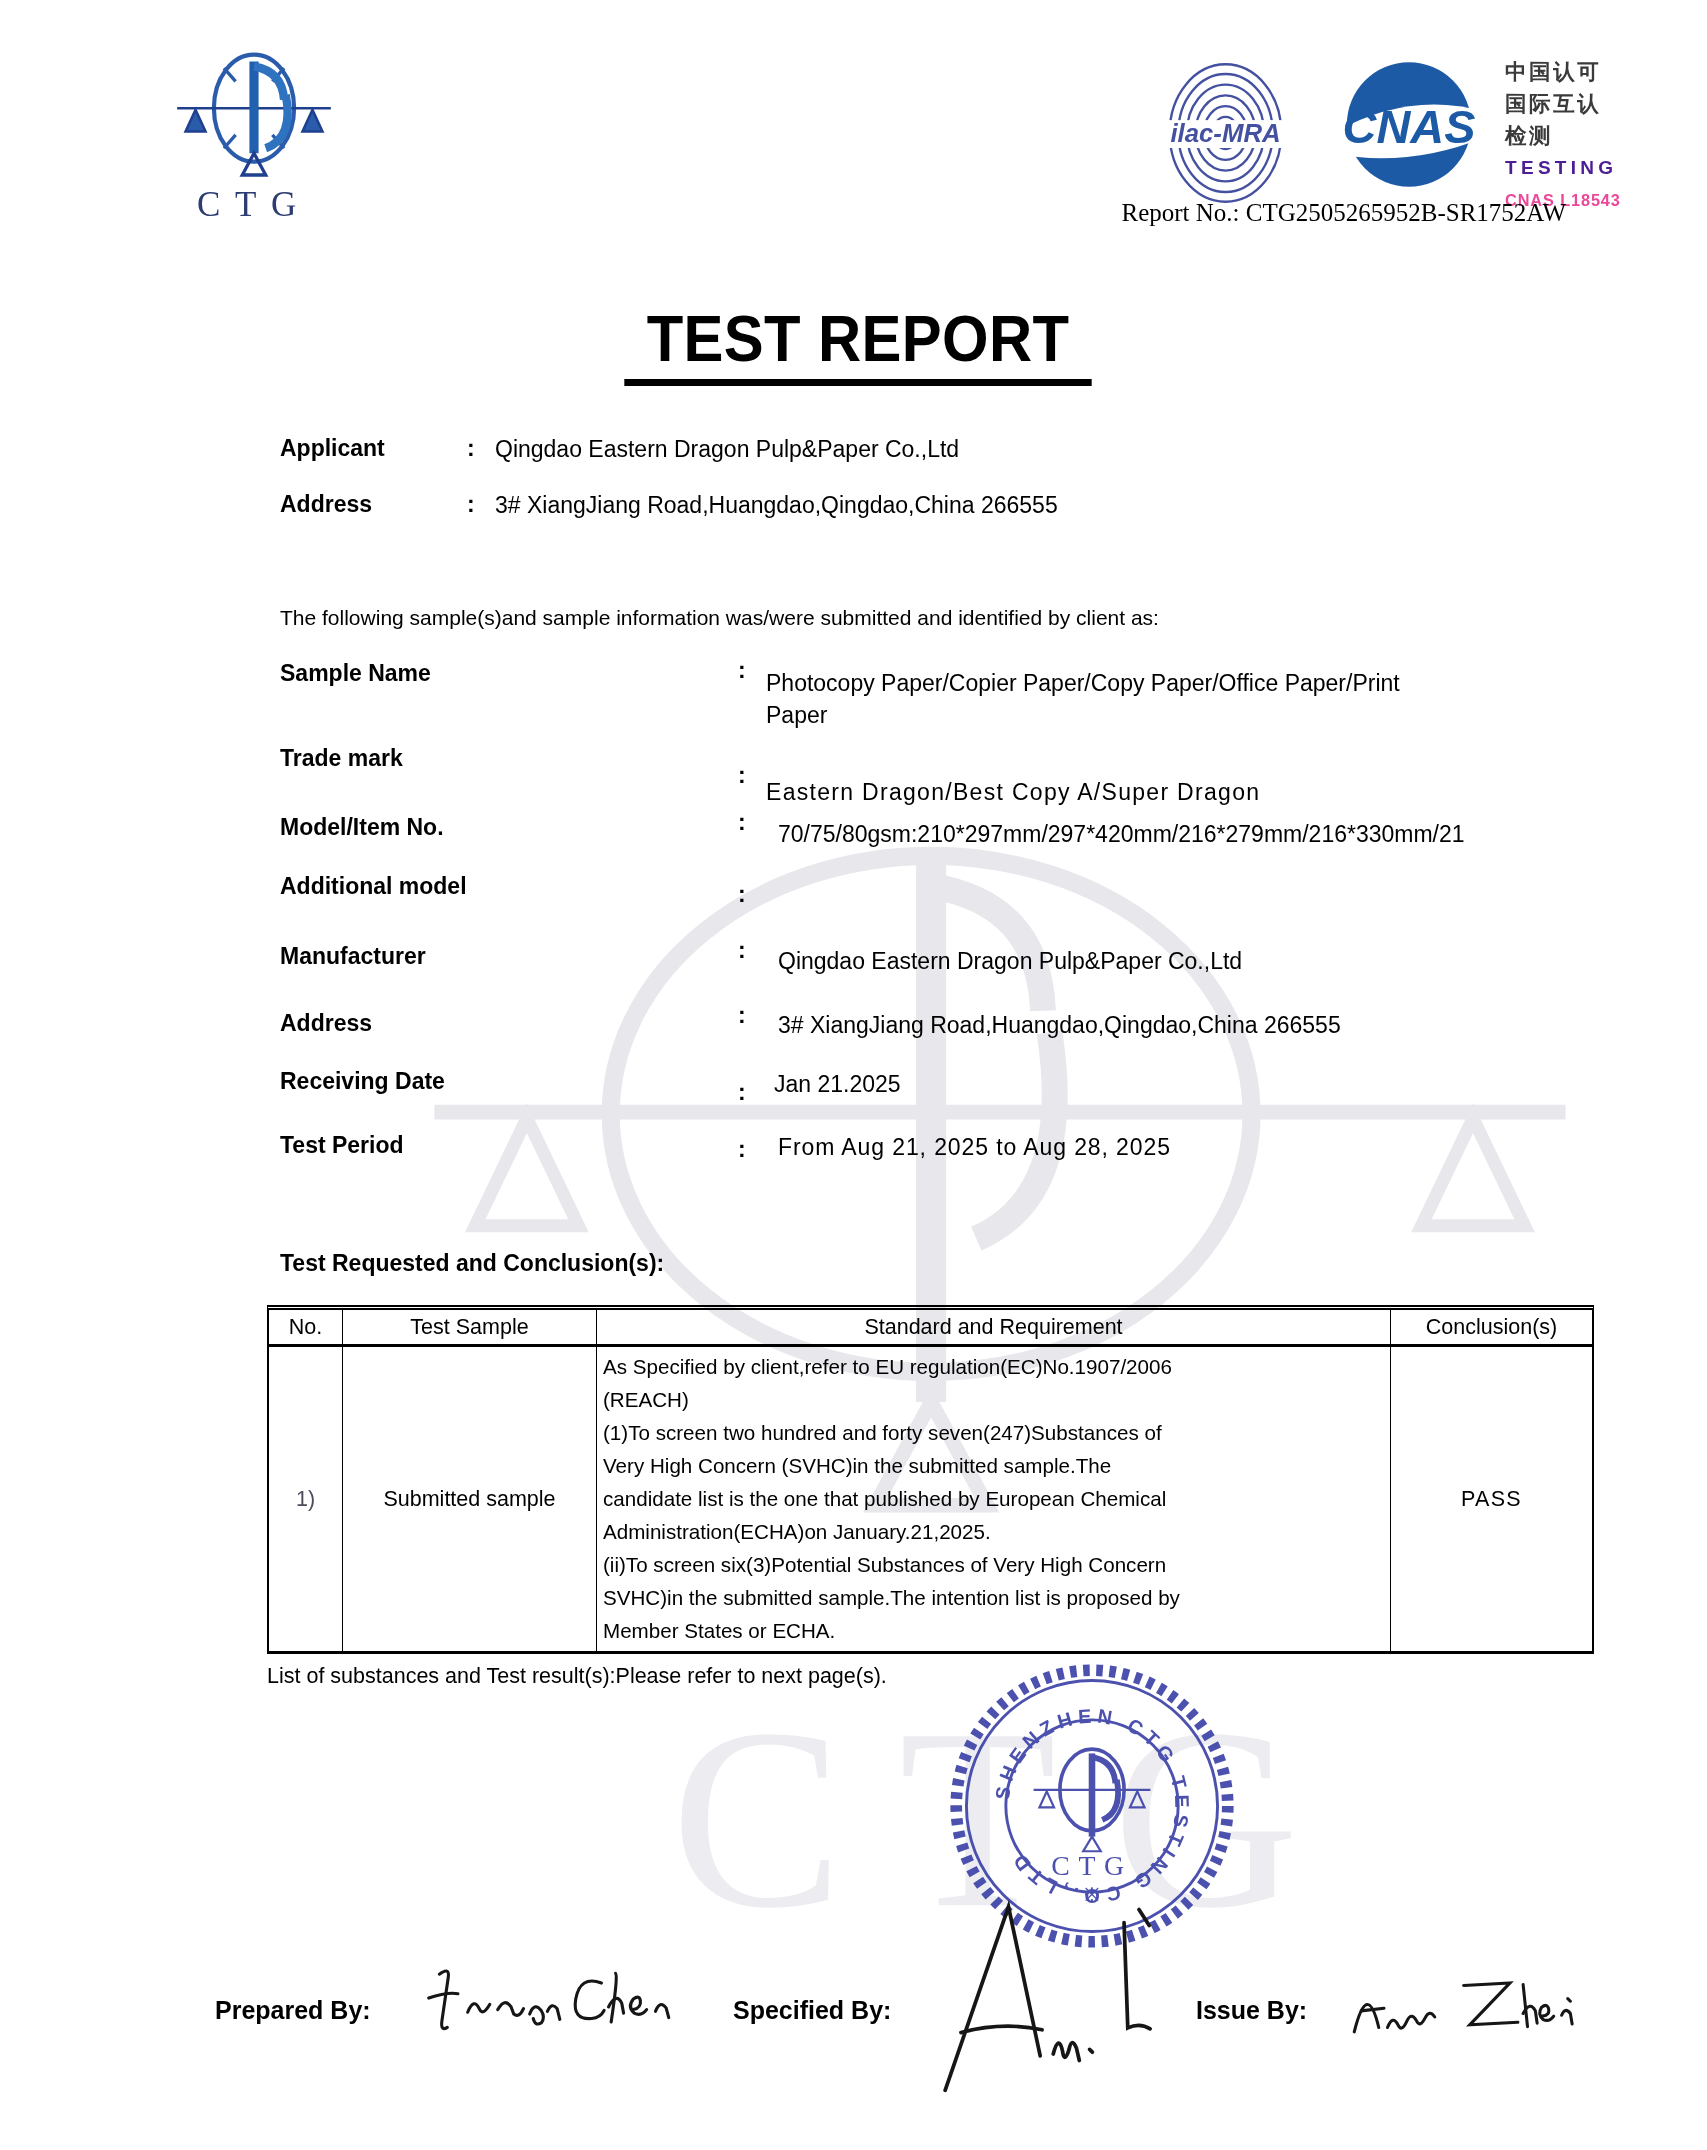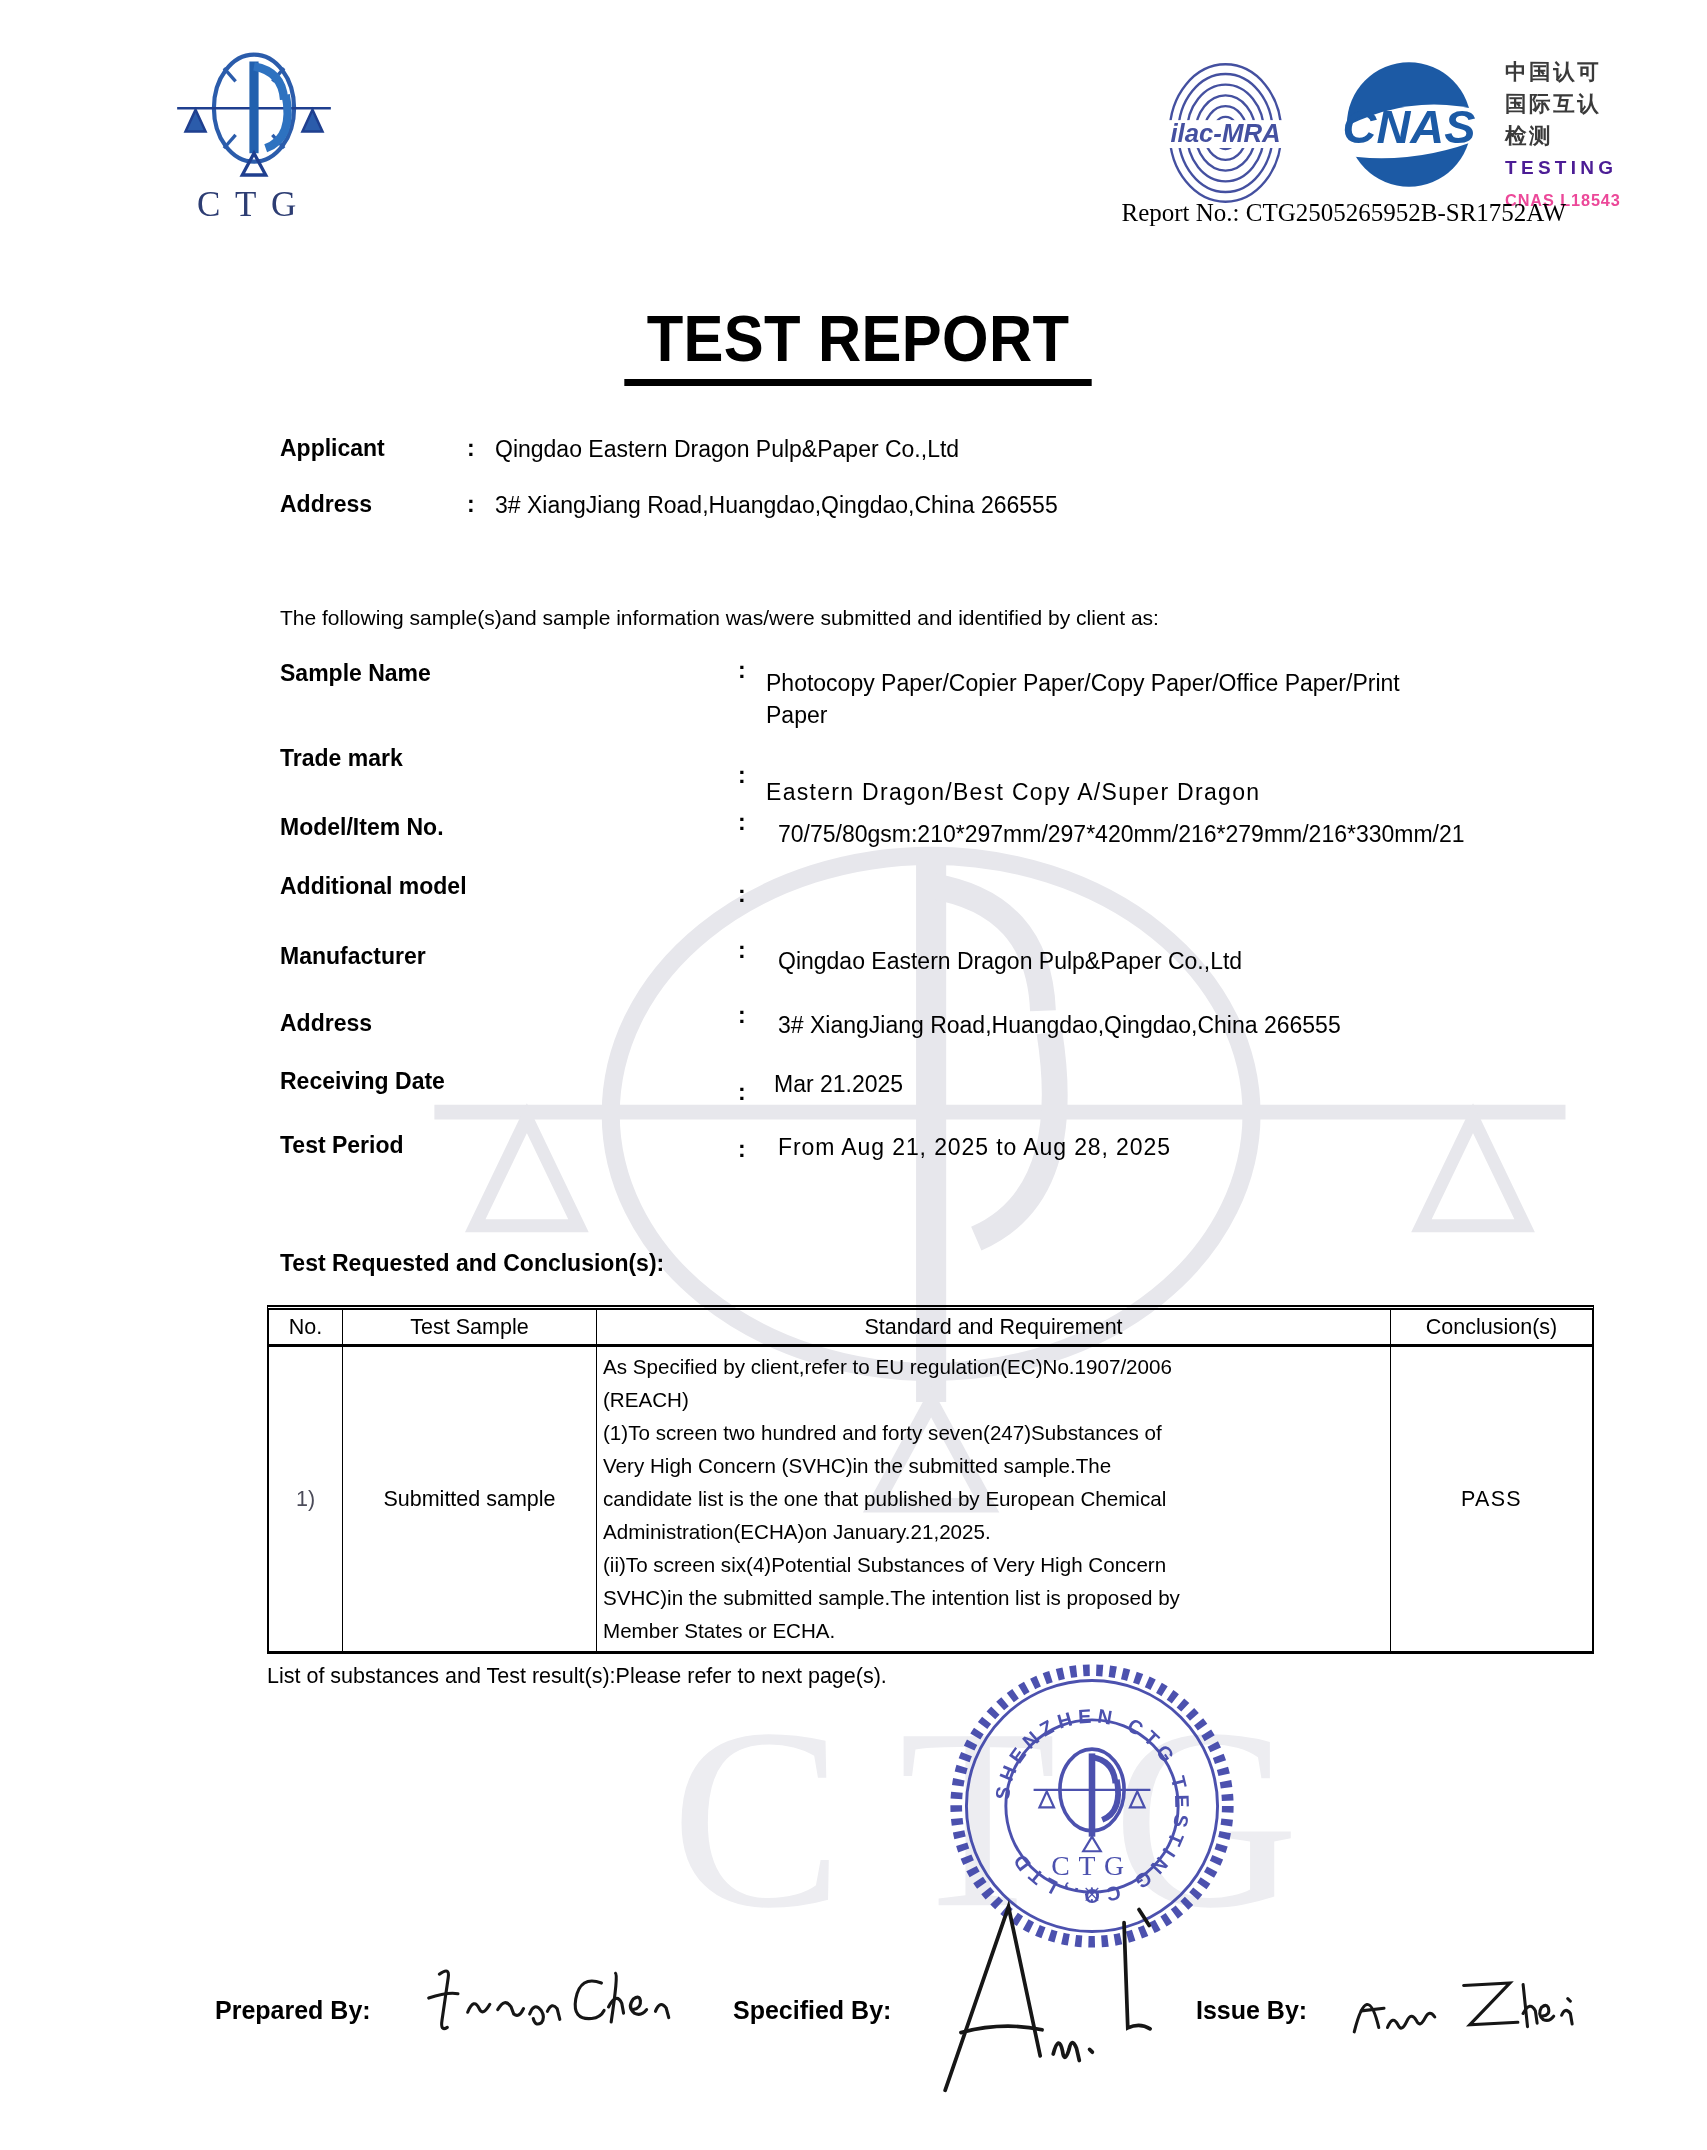--- a/index.html
+++ b/index.html
@@ -150,21 +150,21 @@
   <div class="abs lbl" style="left:280px;top:943px;">Manufacturer</div>
   <div class="abs colon" style="left:738px;top:937px;">:</div>
   <div class="abs val" style="left:778px;top:948px;">Qingdao Eastern Dragon Pulp&amp;Paper Co.,Ltd</div>
 
   <div class="abs lbl" style="left:280px;top:1010px;">Address</div>
   <div class="abs colon" style="left:738px;top:1002px;">:</div>
   <div class="abs val" style="left:778px;top:1012px;">3# XiangJiang Road,Huangdao,Qingdao,China 266555</div>
 
   <div class="abs lbl" style="left:280px;top:1068px;">Receiving Date</div>
   <div class="abs colon" style="left:738px;top:1079px;">:</div>
-  <div class="abs val" style="left:774px;top:1071px;">Mar 21.2025</div>
+  <div class="abs val" style="left:774px;top:1071px;">Jan 21.2025</div>
 
   <div class="abs lbl" style="left:280px;top:1132px;">Test Period</div>
   <div class="abs colon" style="left:738px;top:1136px;">:</div>
   <div class="abs val" style="left:778px;top:1134px;letter-spacing:0.9px;">From Aug 21, 2025 to Aug 28, 2025</div>
 
   <div class="abs sec-head">Test Requested and Conclusion(s):</div>
 
   <div class="abs ttable">
     <div class="th">No.</div>
     <div class="th">Test Sample</div>
@@ -173,21 +173,21 @@
 
     <div class="tc tc-no">1)</div>
     <div class="tc">Submitted sample</div>
     <div class="std-cell">
       <div class="std-line">As Specified by client,refer to EU regulation(EC)No.1907/2006</div>
       <div class="std-line">(REACH)</div>
       <div class="std-line">(1)To screen two hundred and forty seven(247)Substances of</div>
       <div class="std-line">Very High Concern  (SVHC)in the submitted sample.The</div>
       <div class="std-line">candidate list is the one that published by European Chemical</div>
       <div class="std-line">Administration(ECHA)on  January.21,2025.</div>
-      <div class="std-line">(ii)To screen six(4)Potential Substances of Very High Concern</div>
+      <div class="std-line">(ii)To screen six(3)Potential Substances of Very High Concern</div>
       <div class="std-line">SVHC)in the submitted sample.The intention list is proposed by</div>
       <div class="std-line">Member States or ECHA.</div>
     </div>
     <div class="tc" style="letter-spacing:1.3px;">PASS</div>
   </div>
 
   <div class="abs note">List of substances and Test result(s):Please refer to next page(s).</div>
 
   <svg class="abs stamp" viewBox="0 0 400 400">
     <g fill="none" stroke="#3d43a8">

